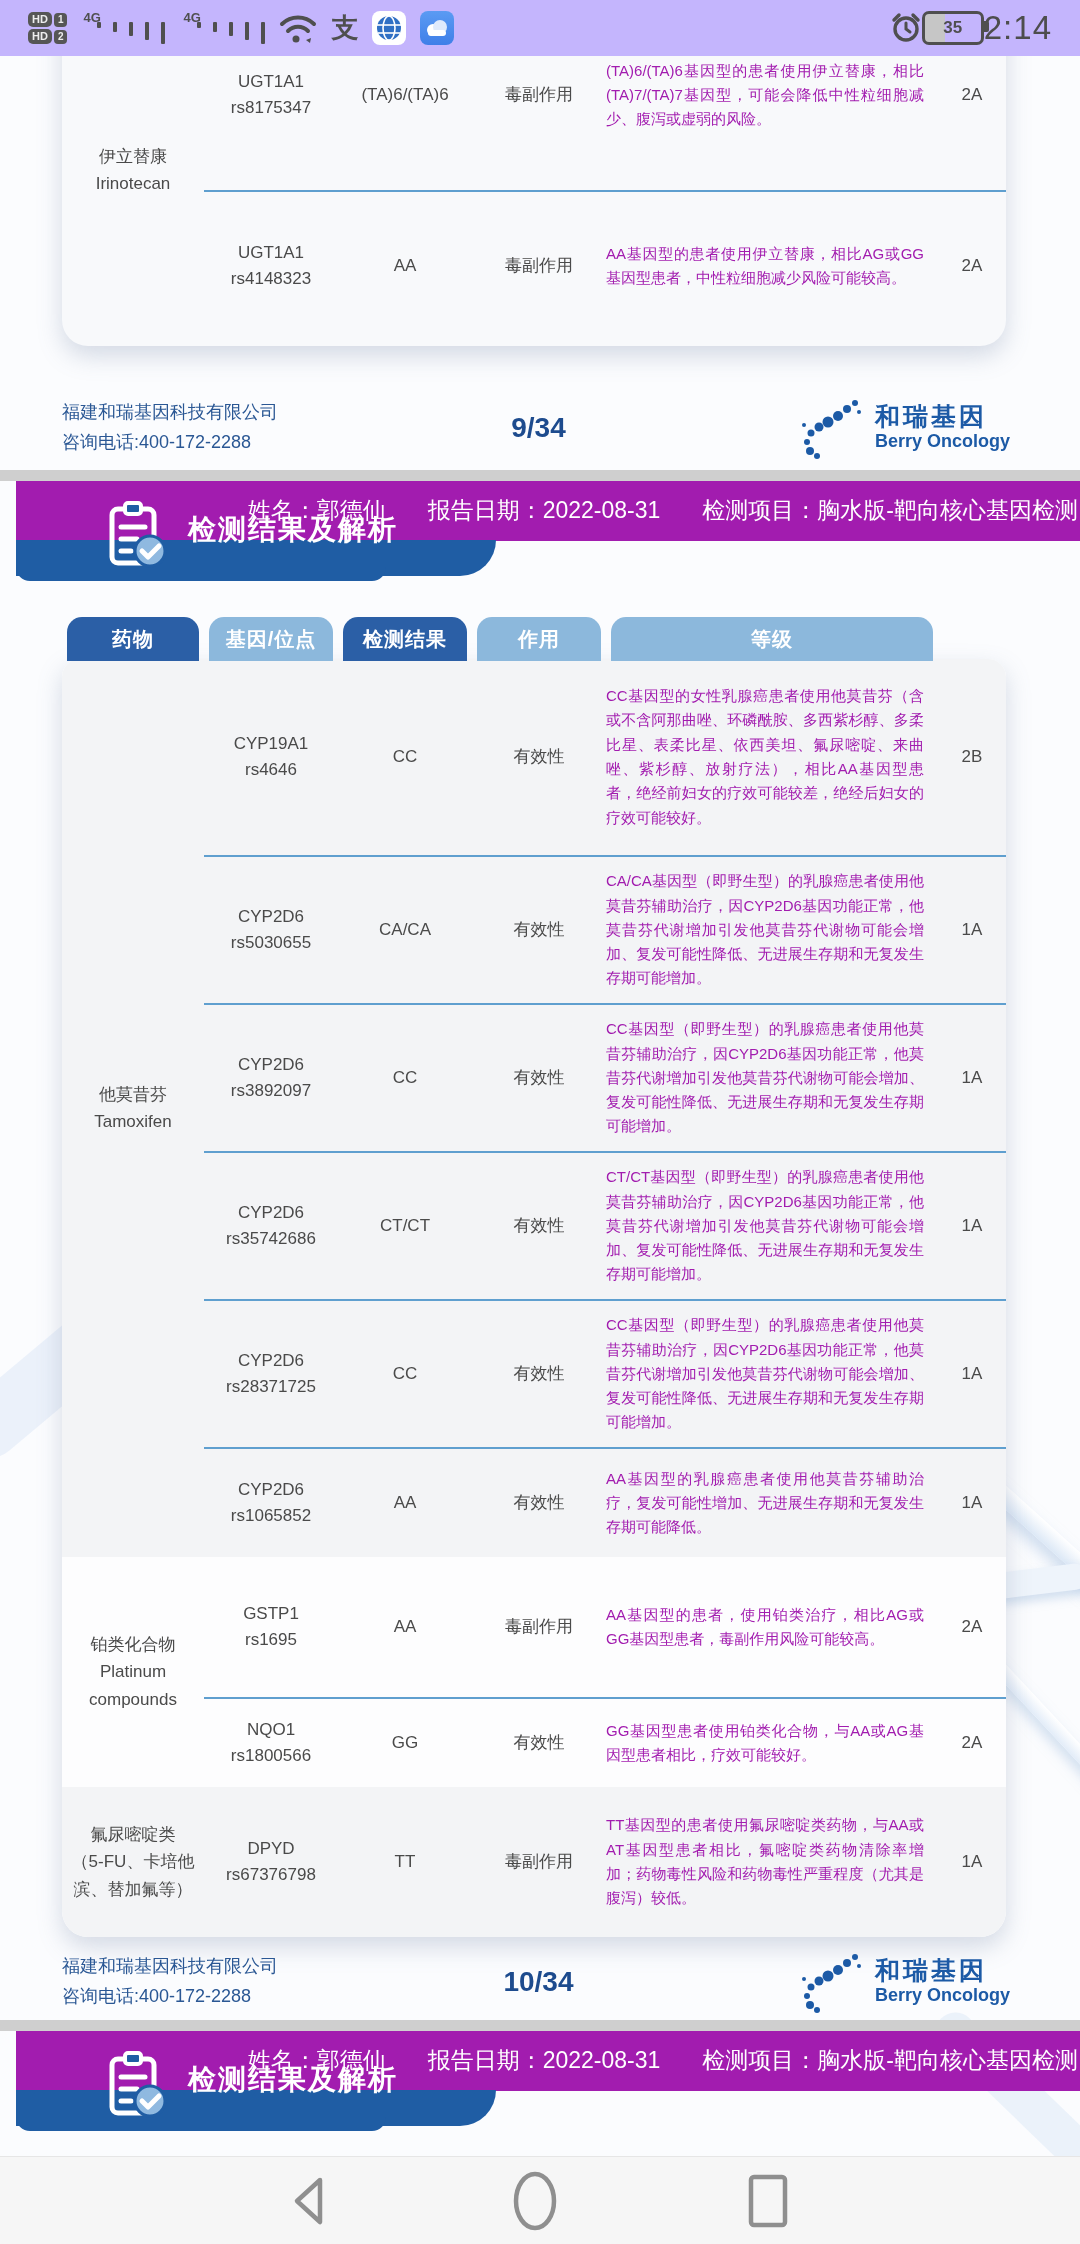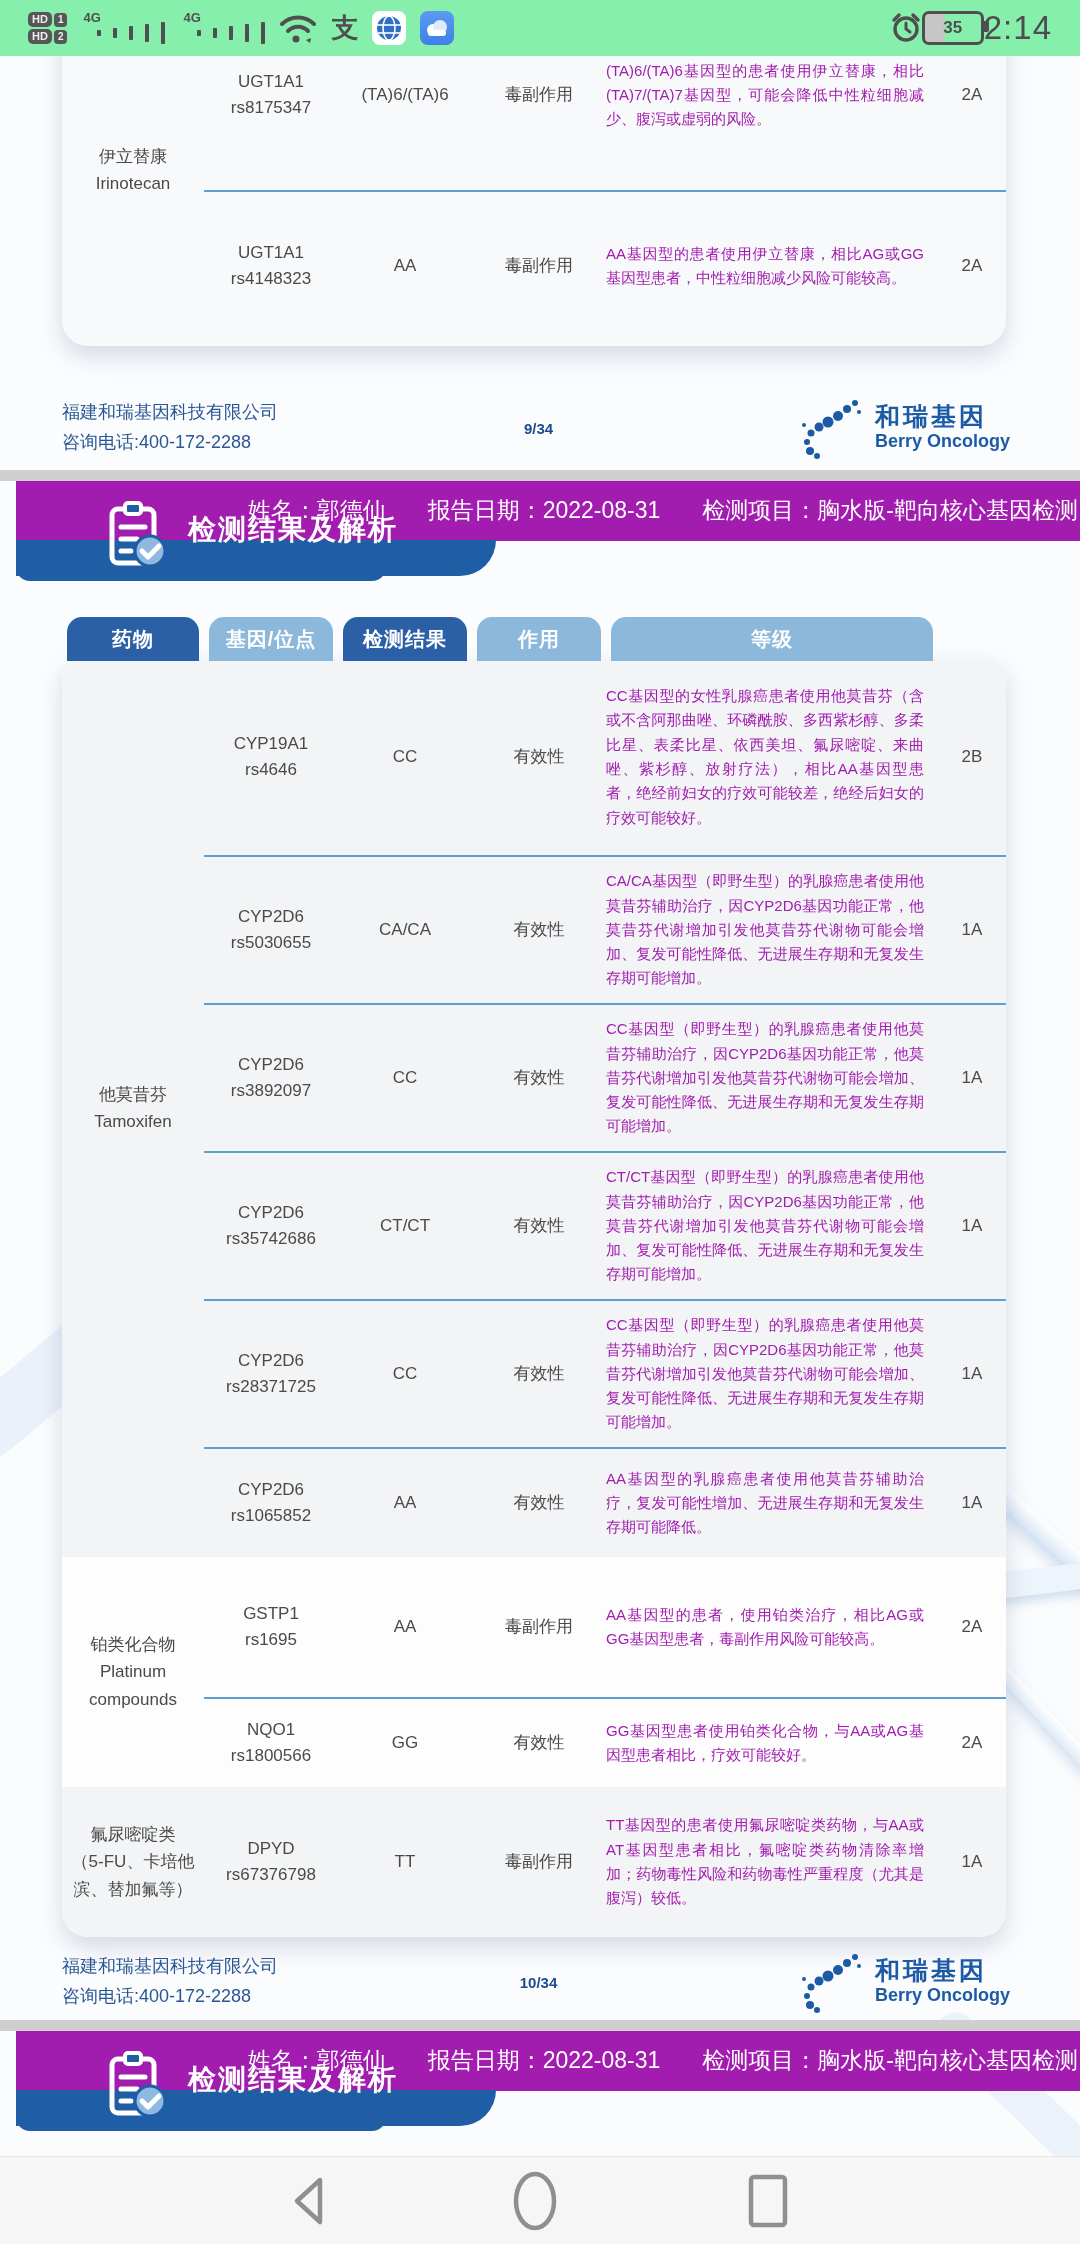--- a/index.html
+++ b/index.html
@@ -5,31 +5,31 @@
   html,body{margin:0;padding:0;}
   body{
     width:1080px;height:2244px;position:relative;overflow:hidden;
     background:#fbfcfe;
     font-family:"Liberation Sans","DejaVu Sans",sans-serif;
     color:#4a4a4a;
   }
   
   .status-bar{
     position:absolute;top:0;left:0;width:1080px;height:56px;
-    background:#86efac;z-index:40;display:flex;align-items:center;
+    background:#c4b5fd;z-index:40;display:flex;align-items:center;
     padding:0 28px;box-sizing:border-box;color:#4f4f4f;
   }
   .sb-left{display:flex;align-items:center;gap:14px;}
   .hd-stack{display:flex;flex-direction:column;gap:2px;}
   .hd-badge{display:flex;align-items:center;gap:2px;}
   .hd-pill{background:#565656;color:#ededed;font-size:11px;font-weight:bold;
     border-radius:5px;padding:1px 4px;line-height:13px;}
   .hd-num{background:#565656;color:#ededed;font-size:10px;font-weight:bold;
     border-radius:4px;padding:1px 4px;line-height:12px;}
-  .sig{display:flex;align-items:center;gap:12px;position:relative;padding-top:10px;}
+  .sig{display:flex;align-items:flex-start;gap:12px;position:relative;padding-top:10px;}
   .sig .g{position:absolute;top:-2px;left:-14px;font-size:13px;font-weight:bold;color:#4f4f4f;}
   .sig i{display:block;width:4px;background:#4f4f4f;border-radius:1px;}
   .sb-right{margin-left:auto;display:flex;align-items:center;}
   .battery{position:relative;width:56px;height:28px;border:3px solid #4f4f4f;border-radius:7px;
     display:flex;align-items:center;justify-content:center;font-size:17px;font-weight:bold;color:#4f4f4f;
     background:linear-gradient(to right,#c6c6c6 35%,transparent 35%);}
   .battery::after{content:"";position:absolute;right:-8px;top:7px;width:5px;height:11px;background:#4f4f4f;border-radius:0 2px 2px 0;}
   .sb-time{font-size:33px;color:#4d4d4d;letter-spacing:1px;}
   .app-sq{width:34px;height:34px;border-radius:8px;display:flex;align-items:center;justify-content:center;}
   .alipay-glyph{font-size:27px;font-weight:bold;color:#4f4f4f;line-height:1;}
@@ -61,21 +61,21 @@
   .cell-c{text-align:center;font-size:17px;line-height:1.55;color:#4a4a4a;}
   .cell-interp{font-size:15px;line-height:1.62;color:#a21caf;text-align:justify;padding-right:14px;box-sizing:border-box;}
   .g-gray{background:#f3f4f6;}
   .g-white{background:#fdfdfe;}
   
   .mh-190{min-height:190px;} .mh-150{min-height:150px;} .mh-196{min-height:196px;}
   .mh-148{min-height:148px;} .mh-110{min-height:110px;} .mh-90{min-height:90px;} .mh-140{min-height:140px;}
   
   .footer{position:absolute;left:62px;width:948px;display:flex;align-items:center;z-index:2;}
   .footer-company{font-size:18px;line-height:1.65;color:#2a5794;}
-  .footer-page{flex:1;text-align:center;font-size:15px;font-weight:bold;color:#1d4b8e;}
+  .footer-page{flex:1;text-align:center;font-size:28px;font-weight:bold;color:#1d4b8e;}
   .logo{display:flex;align-items:center;gap:10px;}
   .logo-text .zh{font-size:25px;font-weight:bold;color:#1c5aa6;letter-spacing:3px;line-height:1.1;}
   .logo-text .en{font-size:18px;font-weight:bold;color:#1c5aa6;line-height:1.2;}
   
   .band{position:absolute;left:16px;width:1080px;height:60px;background:#a21caf;z-index:4;}
   .band .ext{position:absolute;top:59px;left:0;width:360px;height:36px;background:#1f5da4;}
   .band .ext-curve{position:absolute;top:59px;left:360px;width:120px;height:36px;background:#1f5da4;
     border-radius:0 0 36px 0;}
   .band .ext-round{position:absolute;top:86px;left:0;width:370px;height:14px;background:#1f5da4;border-radius:0 0 14px 14px;}
   .band-title{position:absolute;left:172px;top:30px;font-size:28px;font-weight:bold;color:#ffffff;letter-spacing:2px;z-index:5;}

